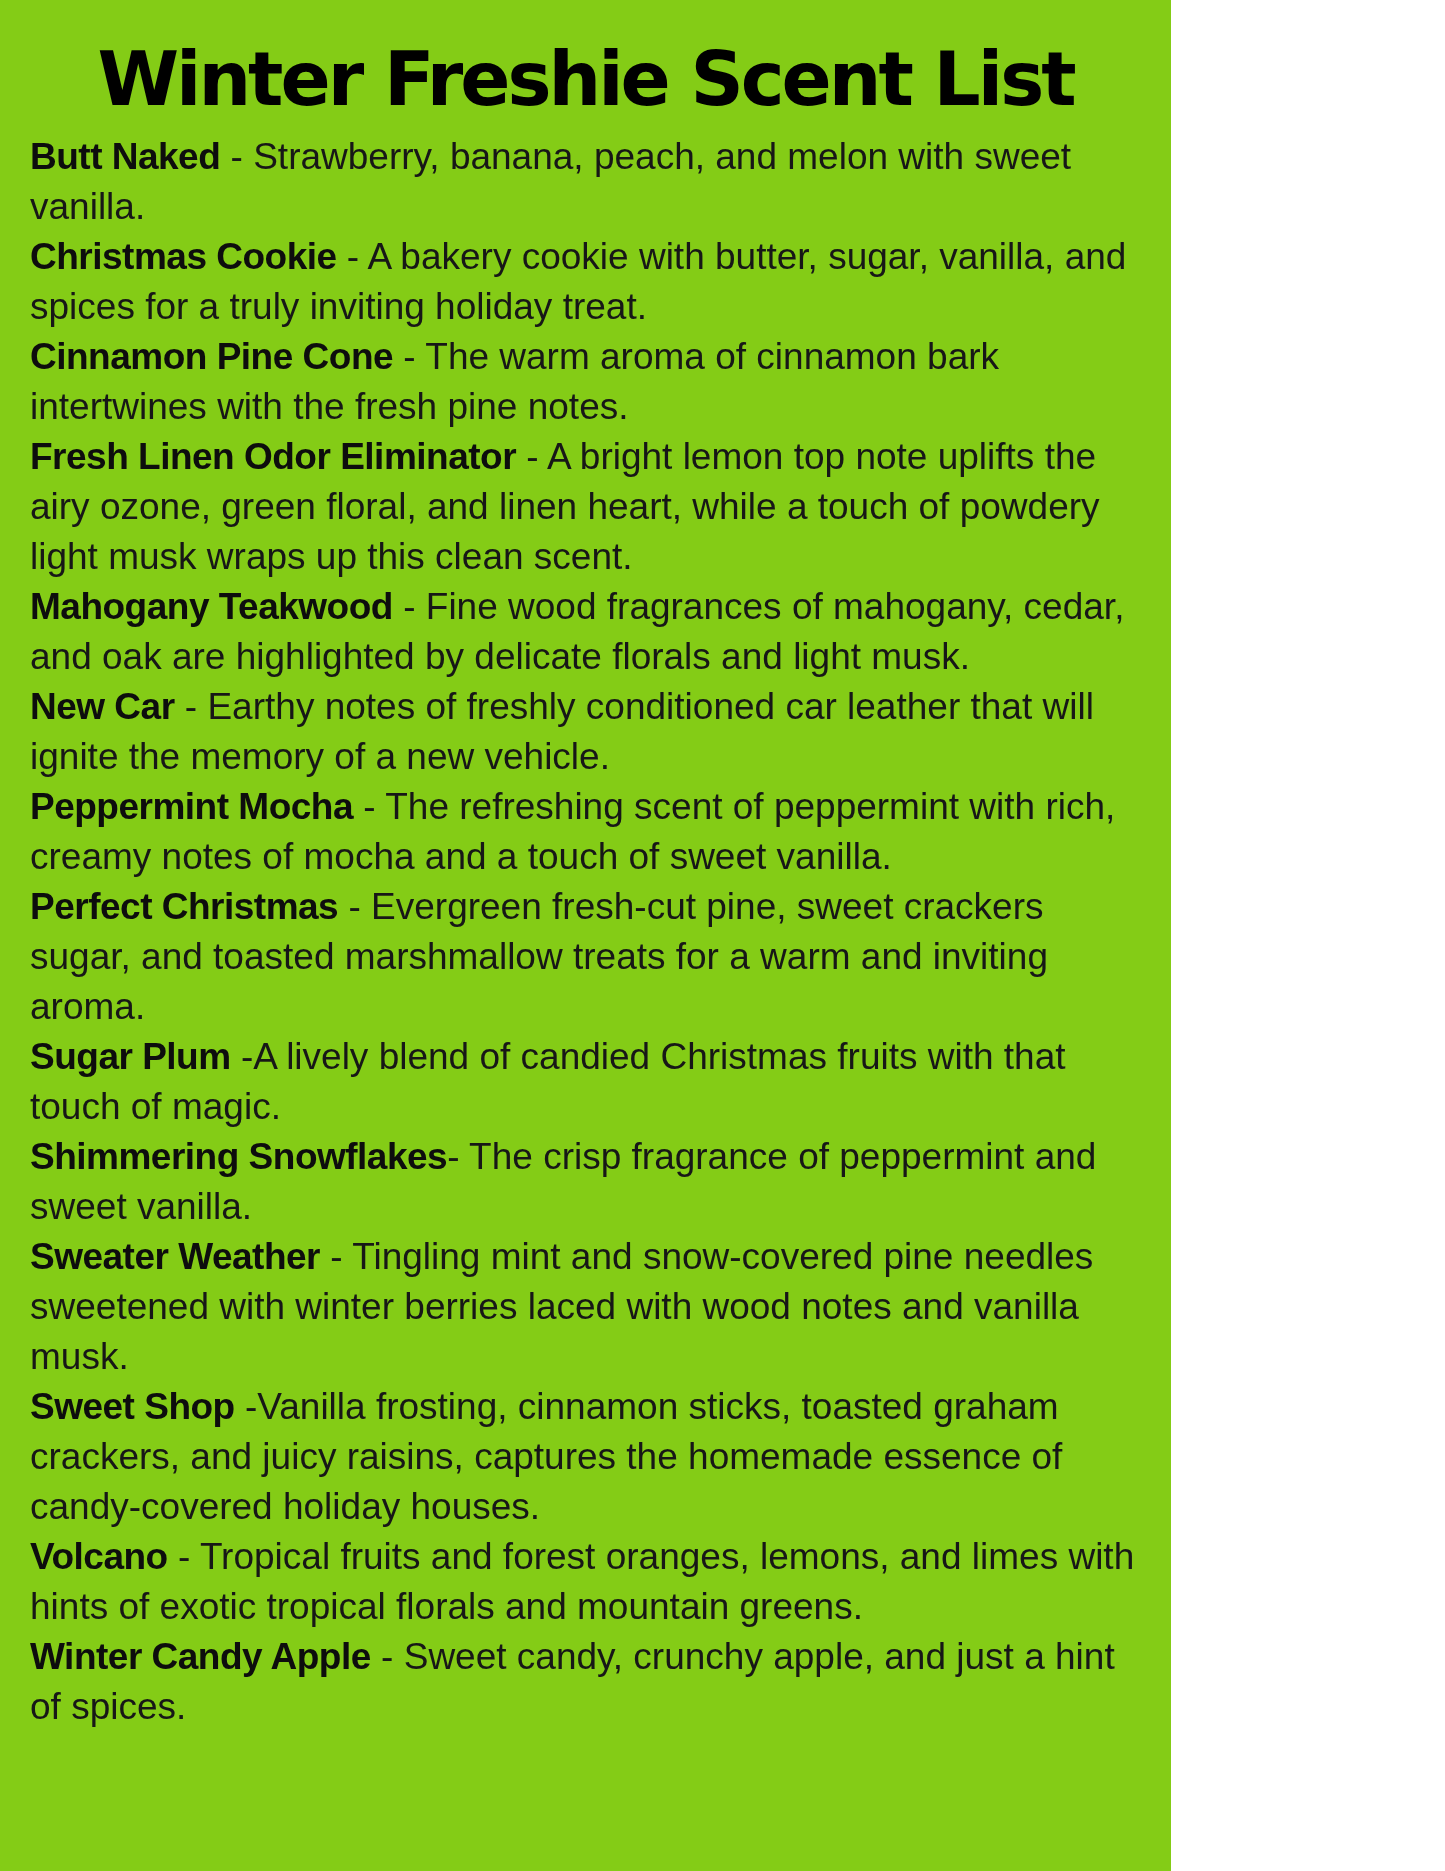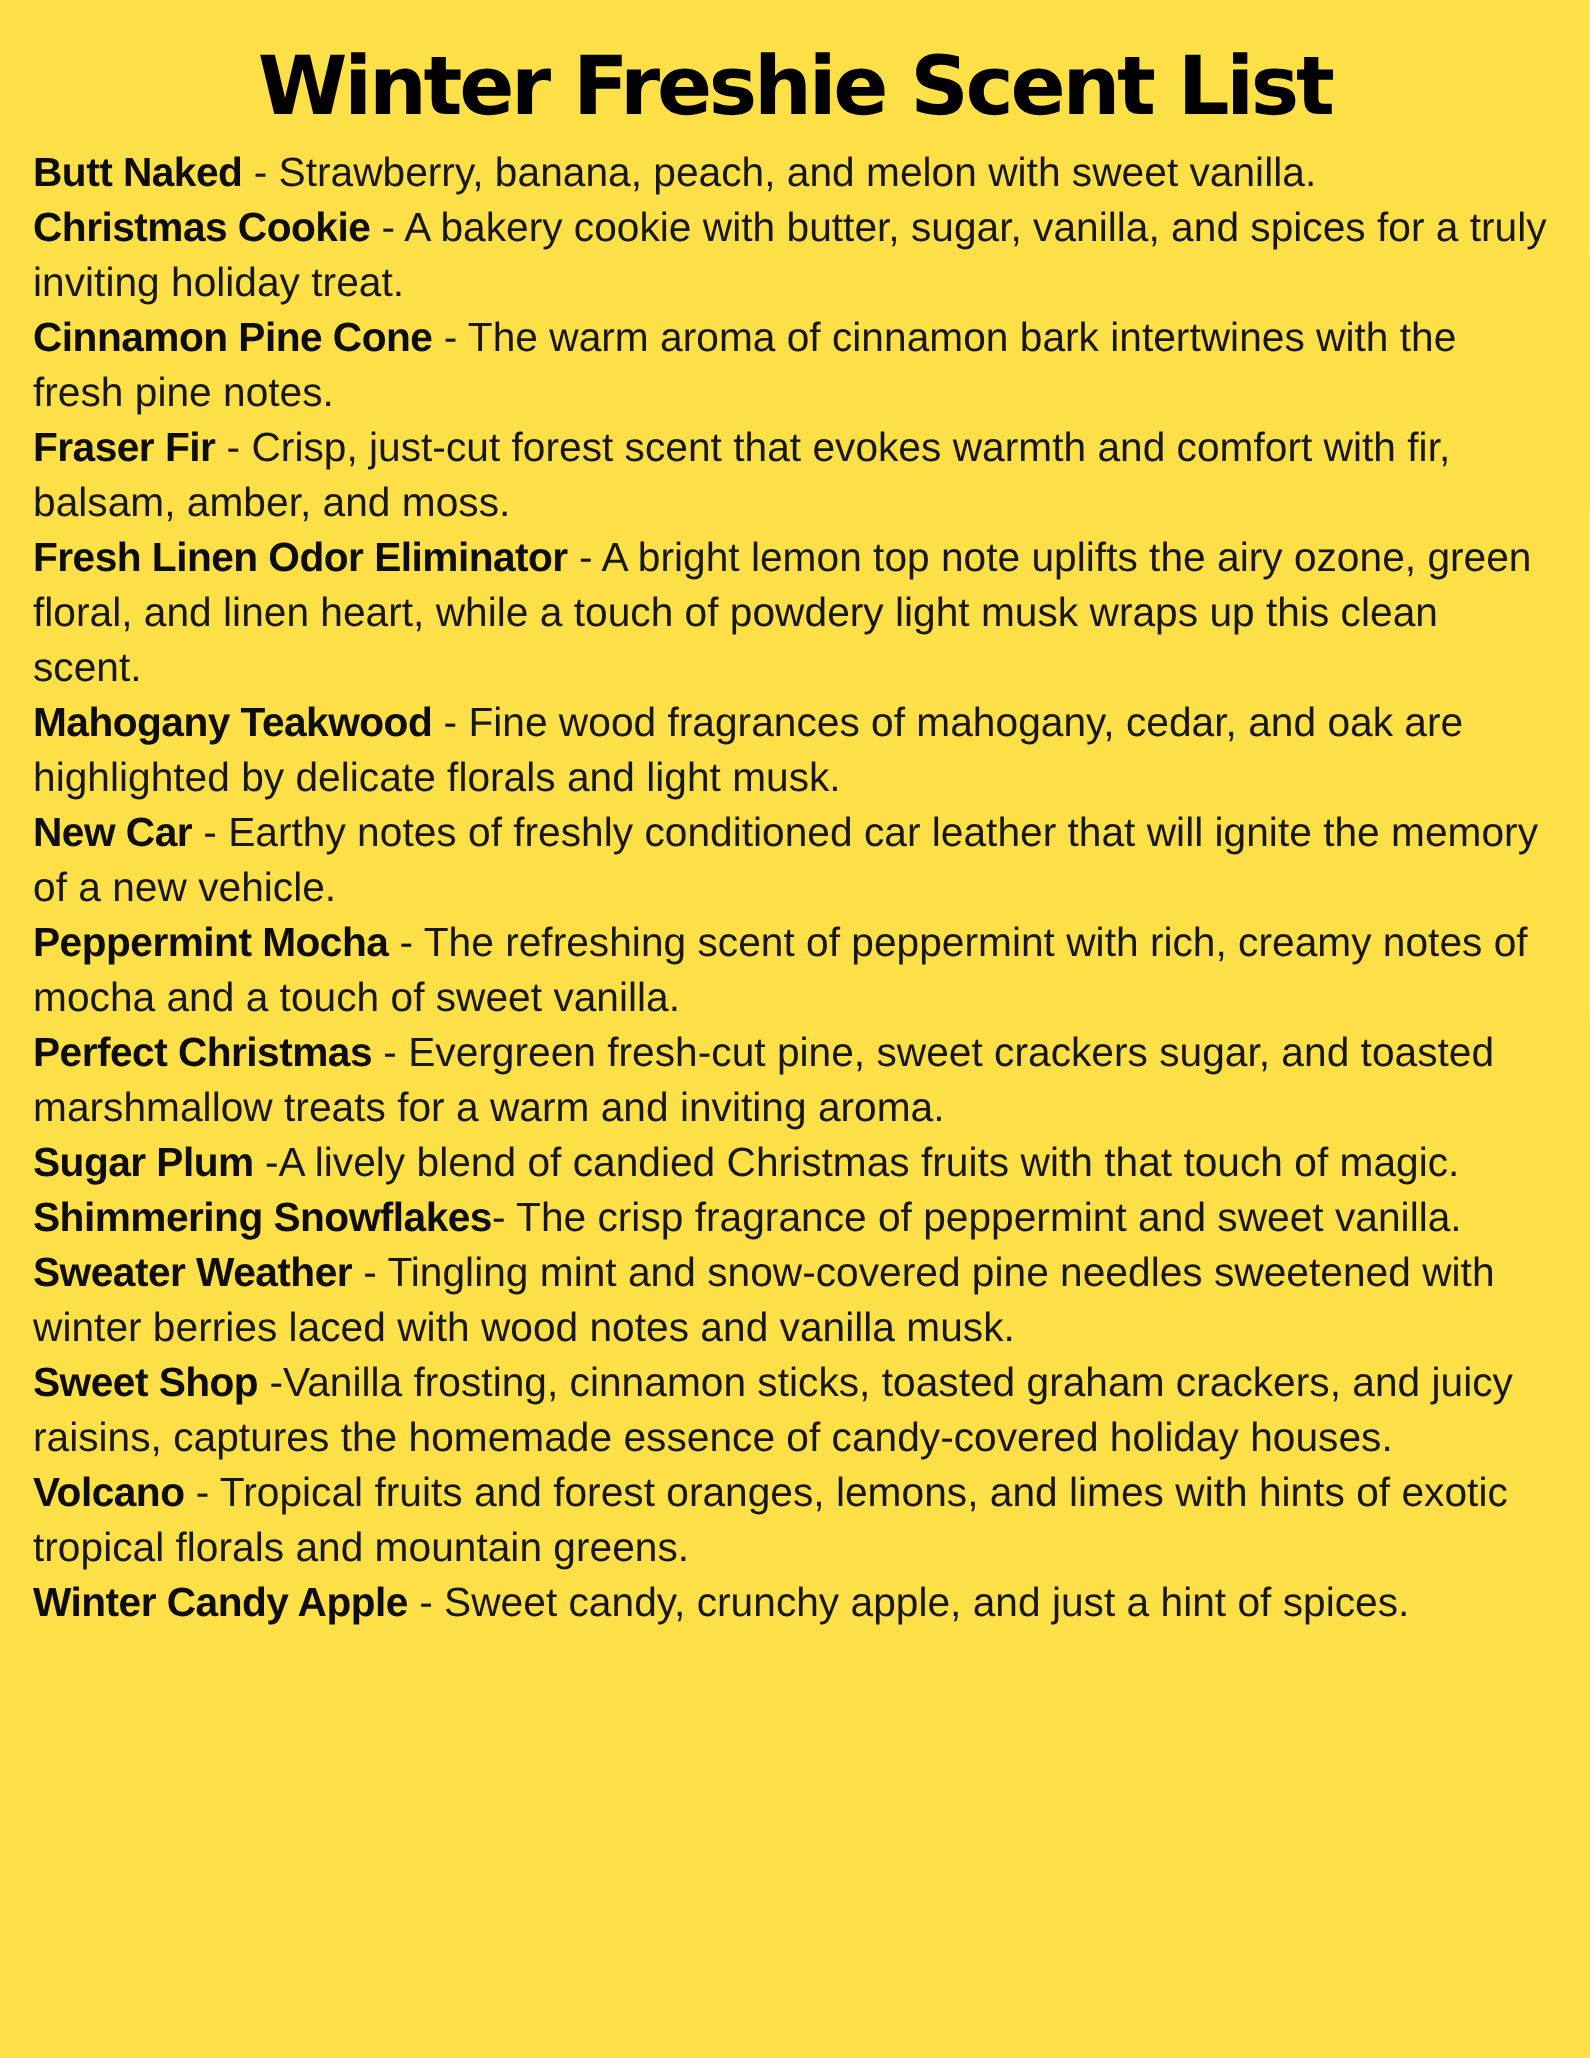--- a/index.html
+++ b/index.html
@@ -8,24 +8,24 @@
     background: #ffffff;
   }
   body {
     width: 1445px;
     min-height: 1871px;
     font-family: "Liberation Sans", sans-serif;
     color: #111111;
   }
   .page {
     box-sizing: border-box;
-    width: 1445px;
+    width: 1171px;
     min-height: 1871px;
     padding: 40px 30px 36px 30px;
-    background: #fde047;
+    background: #84cc16;
   }
   h1.doc-title {
     font-family: "DejaVu Sans", sans-serif;
     font-weight: 800;
     font-size: 74px;
     line-height: 1.08;
     letter-spacing: -3px;
     text-align: center;
     color: #000000;
     margin: 0 0 12px 0;
@@ -54,21 +54,20 @@
 <main class="page">
   <h1 class="doc-title">Winter Freshie Scent List</h1>
   <section class="scent-list">
   <p class="scent"><b class="scent-name">Butt Naked</b><span class="scent-desc"> - Strawberry, banana, peach, and melon with sweet vanilla.</span></p>
 
   <p class="scent"><b class="scent-name">Christmas Cookie</b><span class="scent-desc"> - A bakery cookie with butter, sugar, vanilla, and spices for a truly inviting holiday treat.</span></p>
 
   <p class="scent"><b class="scent-name">Cinnamon Pine Cone</b><span class="scent-desc"> - The warm aroma of cinnamon bark intertwines with the fresh pine notes.</span></p>
 
 
-  <p class="scent"><b class="scent-name">Fraser Fir</b><span class="scent-desc"> - Crisp, just-cut forest scent that evokes warmth and comfort with fir, balsam, amber, and moss.</span></p>
 
   <p class="scent"><b class="scent-name">Fresh Linen Odor Eliminator</b><span class="scent-desc"> - A bright lemon top note uplifts the airy ozone, green floral, and linen heart, while a touch of powdery light musk wraps up this clean scent.</span></p>
 
   <p class="scent"><b class="scent-name">Mahogany Teakwood</b><span class="scent-desc"> - Fine wood fragrances of mahogany, cedar, and oak are highlighted by delicate florals and light musk.</span></p>
 
   <p class="scent"><b class="scent-name">New Car</b><span class="scent-desc"> - Earthy notes of freshly conditioned car leather that will ignite the memory of a new vehicle.</span></p>
 
   <p class="scent"><b class="scent-name">Peppermint Mocha</b><span class="scent-desc"> - The refreshing scent of peppermint with rich, creamy notes of mocha and a touch of sweet vanilla.</span></p>
 
   <p class="scent"><b class="scent-name">Perfect Christmas</b><span class="scent-desc"> - Evergreen fresh-cut pine, sweet crackers sugar, and toasted marshmallow treats for a warm and inviting aroma.</span></p>

